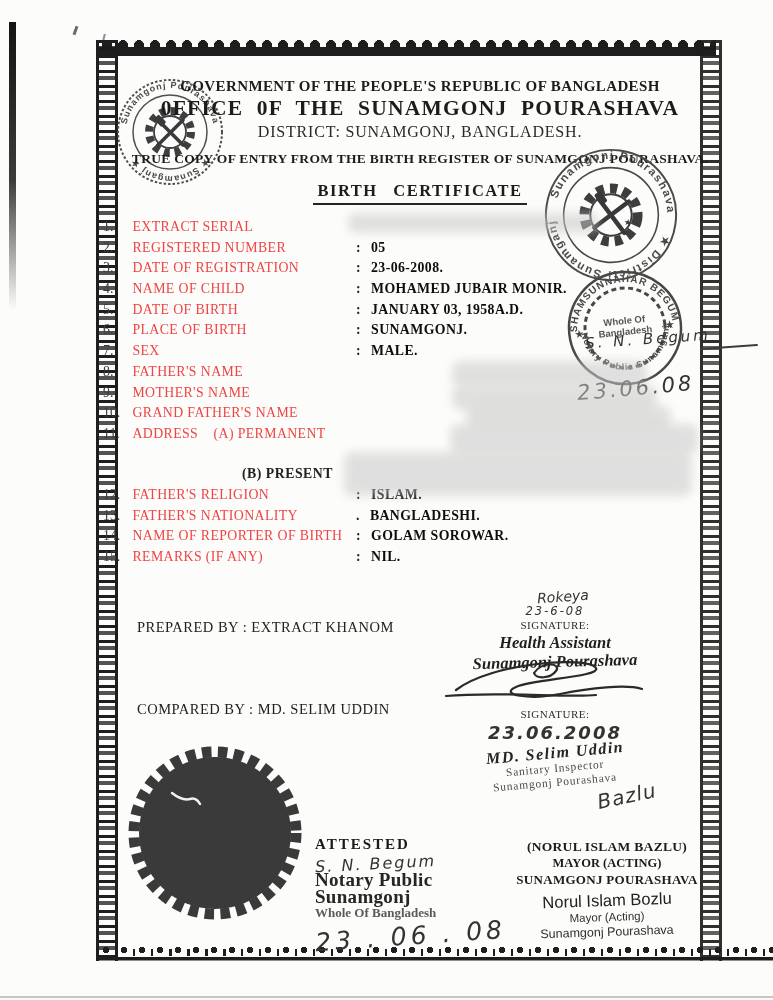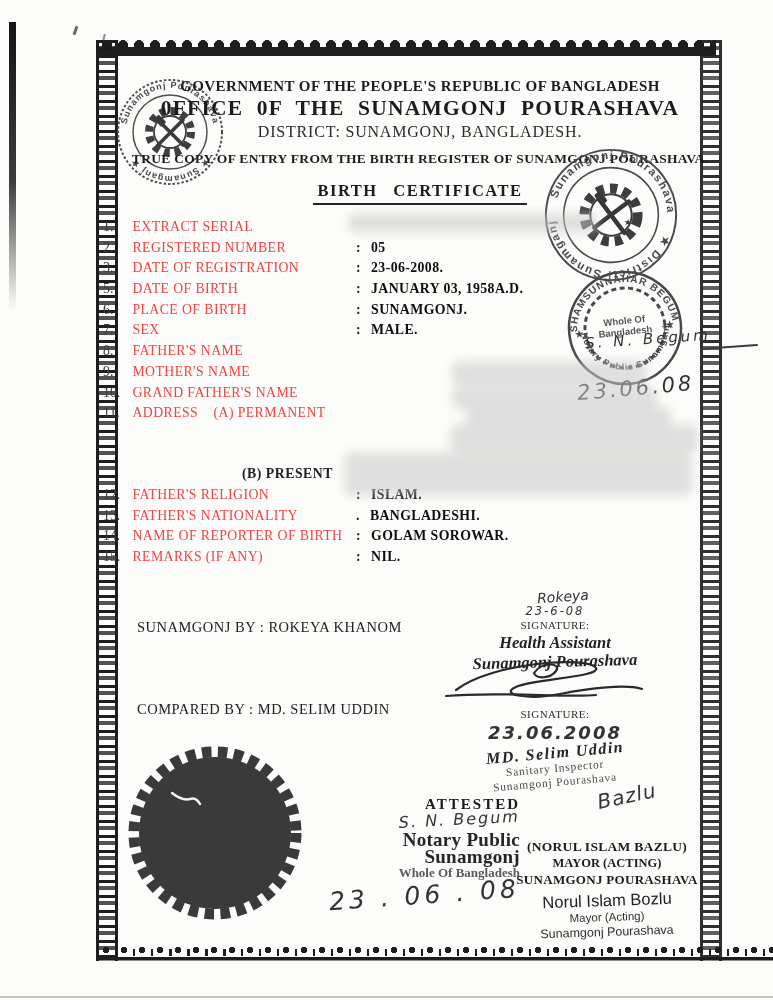--- a/index.html
+++ b/index.html
@@ -86,21 +86,21 @@
   .siglabel{display:block;font-size:11px;line-height:15px;letter-spacing:.5px;color:#2e2e2e;}
   .stampline{display:block;font-weight:bold;font-style:italic;font-size:16.5px;line-height:19px;color:#1f1f1f;}
   .stampline2{transform:rotate(-1.5deg);}
   .hand-date-md{display:block;font-size:18px;line-height:21px;letter-spacing:2px;font-weight:bold;}
   .selim-name{display:block;font-weight:bold;font-style:italic;font-size:16px;line-height:19px;
     letter-spacing:1.5px;transform:rotate(-5deg);color:#242424;}
   .selim-sub{display:block;font-size:11.5px;line-height:13.5px;transform:rotate(-5deg);color:#4a4a4a;letter-spacing:.8px;}
   .scrawl1{left:438px;top:654px;}
 
   
-  .attested-col{left:315px;top:796px;width:205px;text-align:right;}
+  .attested-col{left:315px;top:836px;width:205px;text-align:left;}
   .attested-title{display:block;font-size:15px;font-weight:bold;letter-spacing:2px;color:#1a1a1a;}
   .attested-sign{display:block;font-size:16px;line-height:18px;transform:rotate(-3deg);letter-spacing:2px;}
   .attested-l1{display:block;font-size:19px;font-weight:bold;line-height:17px;color:#262626;letter-spacing:.3px;}
   .attested-l2{display:block;font-size:13px;line-height:16px;color:#5a5a5a;font-weight:bold;}
   .attested-date{display:block;font-size:25px;line-height:30px;letter-spacing:4px;transform:rotate(-4deg);}
   .bazlu{left:597px;top:784px;font-size:20px;letter-spacing:1px;transform:rotate(-12deg);}
   .mayor-col{left:498px;top:838px;width:218px;text-align:center;}
   .mayor-b1{display:block;font-size:13.5px;font-weight:bold;line-height:17px;letter-spacing:.3px;}
   .mayor-b2{display:block;font-size:12.5px;font-weight:bold;line-height:16px;}
   .mayor-b3{display:block;font-size:13px;font-weight:bold;line-height:17px;letter-spacing:.3px;}
@@ -231,20 +231,28 @@
 
       <div class="row">
         <span class="fno">3.</span>
         <span class="flbl">DATE OF REGISTRATION</span>
         <span class="fvalwrap">
           <span class="fsep">:</span>
           <span class="fval">23-06-2008.</span>
         </span>
       </div>
 
+      <div class="row">
+        <span class="fno">4.</span>
+        <span class="flbl">NAME OF CHILD</span>
+        <span class="fvalwrap">
+          <span class="fsep">:</span>
+          <span class="fval">MOHAMED JUBAIR MONIR.</span>
+        </span>
+      </div>
 
       <div class="row">
         <span class="fno">5.</span>
         <span class="flbl">DATE OF BIRTH</span>
         <span class="fvalwrap">
           <span class="fsep">:</span>
           <span class="fval">JANUARY 03, 1958A.D.</span>
         </span>
       </div>
 
@@ -344,21 +352,21 @@
       </div>
     </div>
 
   <div class="abs redact red-1"></div>
   <div class="abs redact red-8"></div>
   <div class="abs redact red-9"></div>
   <div class="abs redact red-10"></div>
   <div class="abs redact red-11a"></div>
   <div class="abs redact red-11b"></div>
 
-  <div class="abs prepared">SUNAMGONJ BY : ROKEYA KHANOM</div>
+  <div class="abs prepared">PREPARED BY : EXTRACT KHANOM</div>
   <div class="abs compared">COMPARED BY : MD. SELIM UDDIN</div>
 
   <div class="abs sigcol sig1">
     <span class="hand hand-name">Rokeya</span>
     <span class="hand hand-date-sm">23-6-08</span>
     <span class="siglabel">SIGNATURE:</span>
     <span class="stampline">Health Assistant</span>
     <span class="stampline stampline2">Sunamgonj Pourashava</span>
   </div>
   <svg class="abs scrawl1" width="215" height="52" viewBox="0 0 215 52">

